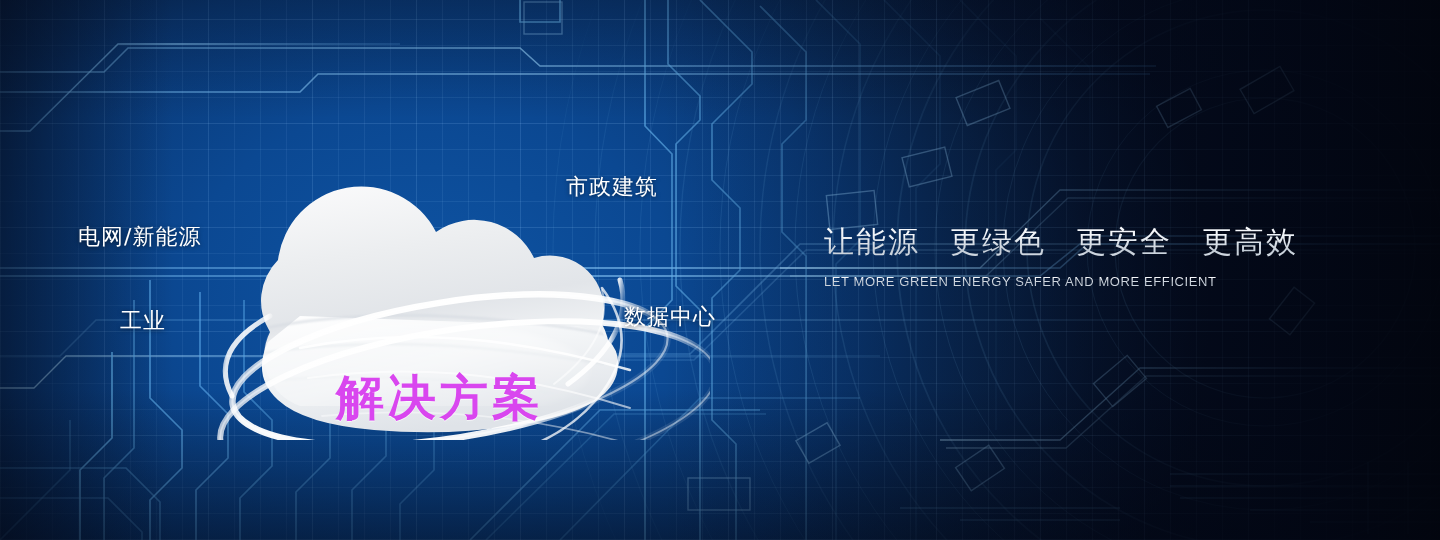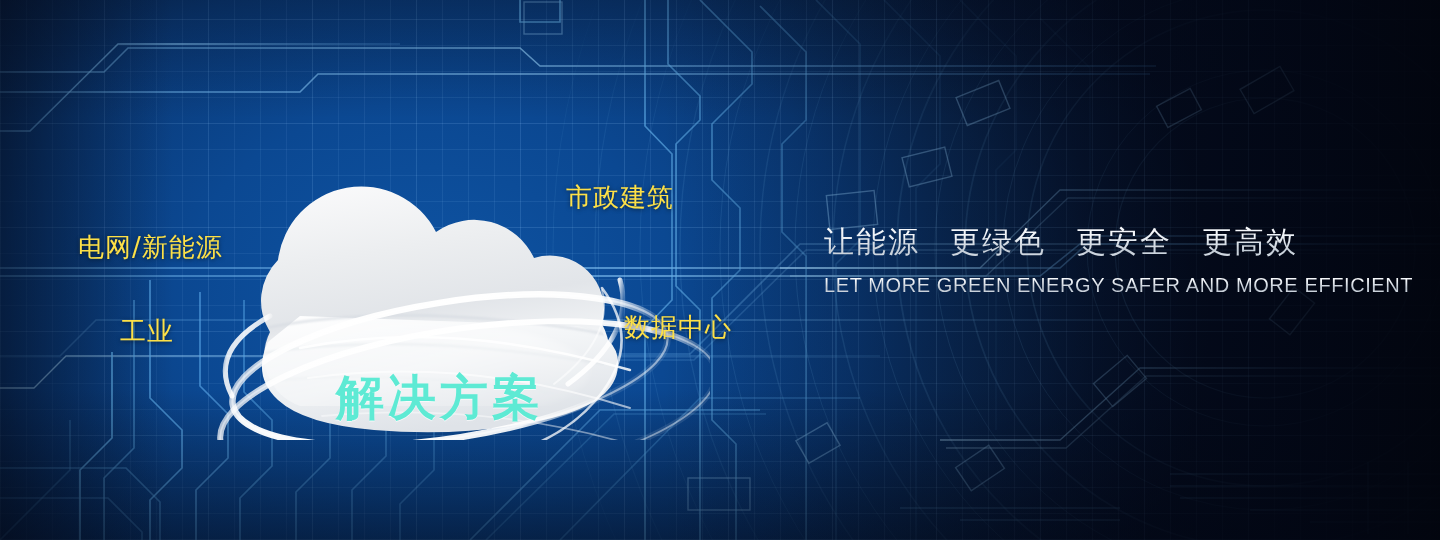--- a/index.html
+++ b/index.html
@@ -50,38 +50,37 @@
   
   .cloud-wrap{position:absolute; left:150px; top:120px; width:560px; height:320px;}
   .cloud-svg{position:absolute; left:0; top:0;}
 
   .cloud-title{
     position:absolute;
     left:186px; top:246px;
     font-size:48px;
     font-weight:bold;
     letter-spacing:4px;
-    color:#5eead4;
+    color:#d946ef;
     font-family:"DejaVu Sans","Liberation Sans",sans-serif;
     text-shadow:0 1px 0 rgba(255,255,255,.65);
     white-space:nowrap;
     z-index:6;
   }
 
   
   .cat{
     position:absolute;
-    color:#fde047;
-    font-size:26px;
+    color:#ffffff;
+    font-size:22px;
     letter-spacing:1px;
     white-space:nowrap;
     font-family:"DejaVu Sans","Liberation Sans",sans-serif;
     text-shadow:0 1px 4px rgba(0,0,0,.55);
     z-index:7;
-    margin-top:8px;
   }
   .cat-grid   { left:78px;  top:222px; }
   .cat-indus  { left:120px; top:306px; }
   .cat-civil  { left:566px; top:172px; }
   .cat-data   { left:624px; top:302px;text-align:right; }
 
   
   .slogan{position:absolute; left:790px; top:222px; z-index:7;margin-left:34px;}
   .slogan-cn{
     font-size:30px;
@@ -91,21 +90,21 @@
     background:linear-gradient(180deg,#ffffff 0%,#eef2f7 35%,#c3ccd6 70%,#e9eef4 100%);
     -webkit-background-clip:text;
     background-clip:text;
     color:transparent;
     text-shadow:none;
   }
   .slogan-cn span{margin-right:30px;}
   .slogan-cn span:last-child{margin-right:0;}
   .slogan-en{
     margin-top:11px;
-    font-size:20px;
+    font-size:13px;
     letter-spacing:.6px;
     white-space:nowrap;
     font-family:"Liberation Sans","DejaVu Sans",sans-serif;
     background:linear-gradient(180deg,#ffffff 0%,#f2f5f9 30%,#b9c2cd 62%,#e8edf3 100%);
     -webkit-background-clip:text;
     background-clip:text;
     color:transparent;
   }
 </style>
 </head>

